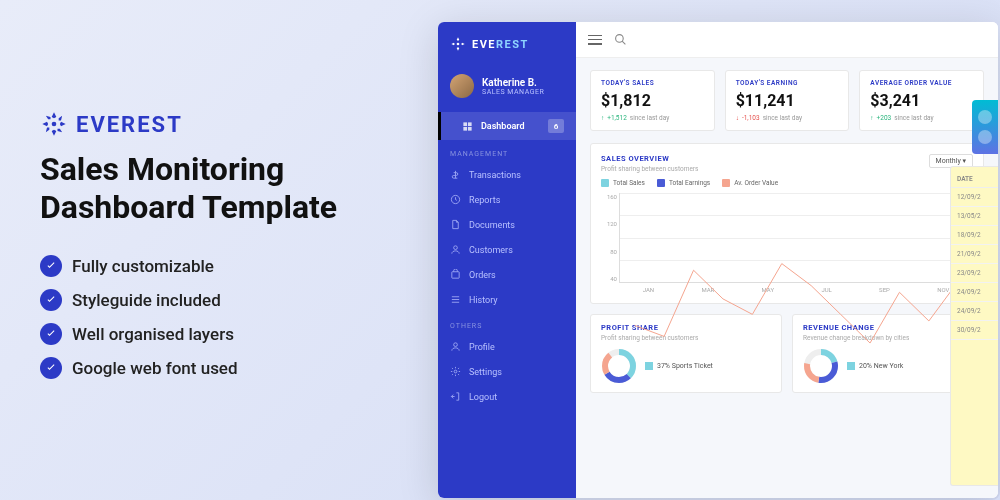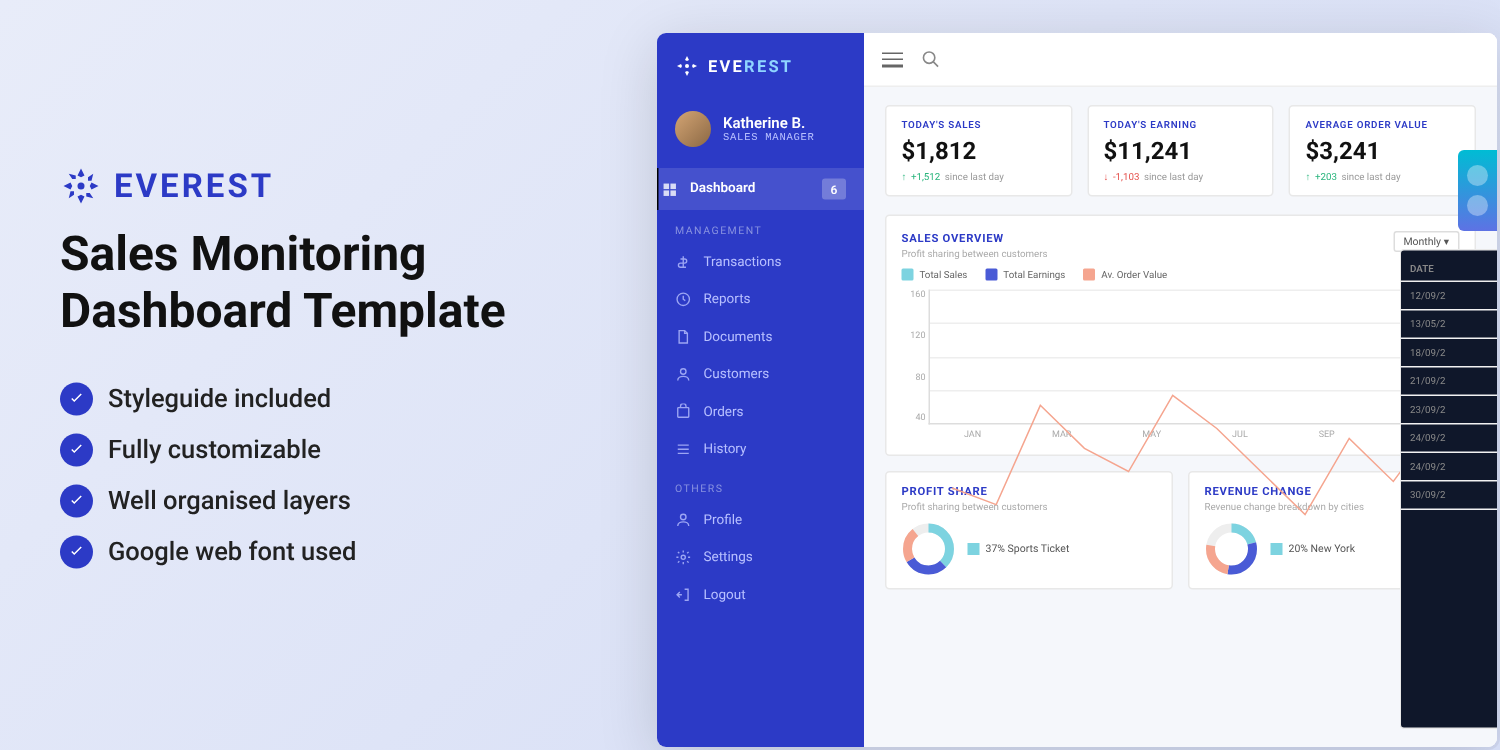--- a/index.html
+++ b/index.html
@@ -18,23 +18,23 @@
 .app-window { position: absolute; left: 438px; top: 22px; width: 560px; height: 476px; background: #fff; border-radius: 6px; box-shadow: 0 8px 40px rgba(0,0,0,0.15); display: flex; overflow: hidden; }
 
 .sidebar { width: 138px; background: #2c3ac6; color: #fff; display: flex; flex-direction: column; font-size: 10px; }
 .sidebar-logo { display: flex; align-items: center; gap: 6px; padding: 14px 12px; }
 .sidebar-logo-icon { width: 16px; height: 16px; }
 .sidebar-logo-text { font-weight: 700; letter-spacing: 1.5px; font-size: 11px; }
 .sidebar-logo-text .rest { color: #8fd4ff; }
 .user-block { display: flex; align-items: center; gap: 8px; padding: 8px 12px 14px; }
 .avatar { width: 24px; height: 24px; border-radius: 50%; background: linear-gradient(135deg,#d4a574,#8b6844); }
 .user-name { font-weight: 600; font-size: 10px; }
-.user-role { font-size: 7px; color: #b8c0ff; letter-spacing: 0.5px; font-family: Liberation Mono, monospace; }
+.user-role { font-size: 7px; color: #b8c0ff; letter-spacing: 0.5px; }
 .nav-item { display: flex; align-items: center; gap: 8px; padding: 7px 12px; color: #b8c0ff; cursor: pointer; font-size: 9px; }
-.nav-item.active { background: rgba(255,255,255,0.12); color: #fff; font-weight: 600; border-left: 1px solid #000000; padding-left: 2px; justify-content: space-between; gap: 19px; }
+.nav-item.active { background: rgba(255,255,255,0.12); color: #fff; font-weight: 600; border-left: 3px solid #000000; padding-left: 21px; justify-content: space-between; gap: 19px; }
 .nav-item.active .nav-left { display: flex; align-items: center; gap: 8px; }
 .nav-badge { background: rgba(255,255,255,0.25); width: 16px; height: 14px; border-radius: 2px; display: flex; align-items: center; justify-content: center; font-size: 8px; }
 .nav-section { font-size: 7px; color: #8892e0; letter-spacing: 1px; padding: 10px 12px 4px; }
 .nav-icon { width: 11px; height: 11px; opacity: 0.8; }
 
 .main { flex: 1; display: flex; flex-direction: column; background: #f5f7fb; overflow: hidden; }
 .topbar { height: 36px; background: #fff; display: flex; align-items: center; padding: 0 12px; gap: 12px; border-bottom: 1px solid #eee; }
 .hamburger { width: 14px; height: 10px; display: flex; flex-direction: column; justify-content: space-between; cursor: pointer; }
 .hamburger span { height: 1.5px; background: #666; }
 .search-ic { width: 13px; height: 13px; }
@@ -70,21 +70,21 @@
 
 .bottom-row { display: flex; gap: 10px; }
 .mini-card { flex: 1; background: #fff; border: 1px solid #e8e8e8; border-radius: 3px; padding: 8px 10px; }
 .mini-title { font-size: 7.5px; font-weight: 700; color: #2c3ac6; letter-spacing: 0.5px; }
 .mini-sub { font-size: 6.5px; color: #aaa; margin-top: 2px; margin-bottom: 6px; }
 .donut-row { display: flex; align-items: center; gap: 8px; }
 .donut { width: 36px; height: 36px; }
 .donut-lbl { font-size: 7px; color: #555; display: flex; align-items: center; gap: 4px; }
 .donut-sw { width: 8px; height: 8px; }
 
-.side-strip { position: absolute; right: 0; top: 78px; width: 65px; background: #0f172a; border: 1px solid #e8e8e8; border-right: none; border-radius: 3px 0 0 3px; height: 380px; }
+.side-strip { position: absolute; right: 0; top: 78px; width: 48px; background: #fef9c3; border: 1px solid #e8e8e8; border-right: none; border-radius: 3px 0 0 3px; height: 380px; }
 .strip-toggle { position: absolute; right: 0; top: 78px; width: 26px; height: 54px; background: linear-gradient(180deg,#00bcd4,#5e72e4); border-radius: 4px 0 0 4px; display: flex; flex-direction: column; align-items: center; justify-content: center; gap: 6px; z-index: 2; }
 .strip-toggle span { width: 14px; height: 14px; background: rgba(255,255,255,0.35); border-radius: 50%; }
 .strip-header { font-size: 6.5px; color: #888; font-weight: 600; padding: 8px 6px 4px; border-bottom: 1px solid #eee; }
 .strip-date { font-size: 6.5px; color: #888; padding: 5px 6px; border-bottom: 1px solid #f2f2f2; }
 </style>
 </head>
 <body>
 
 <div class="promo-panel">
   <div class="promo-brand">
@@ -100,29 +100,29 @@
     <span>Sales Monitoring</span><br>
     <span>Dashboard Template</span>
   </h1>
   <ul class="promo-features">
     <li>
         <span class="checkmark">
           <svg viewBox="0 0 24 24">
             <path d="M9 16l-4-4 1.4-1.4L9 13.2l8.6-8.6L19 6z"></path>
           </svg>
         </span>
-        <span>Styleguide included</span>
+        <span>Fully customizable</span>
       </li>
     <li>
         <span class="checkmark">
           <svg viewBox="0 0 24 24">
             <path d="M9 16l-4-4 1.4-1.4L9 13.2l8.6-8.6L19 6z"></path>
           </svg>
         </span>
-        <span>Fully customizable</span>
+        <span>Styleguide included</span>
       </li>
     <li>
         <span class="checkmark">
           <svg viewBox="0 0 24 24">
             <path d="M9 16l-4-4 1.4-1.4L9 13.2l8.6-8.6L19 6z"></path>
           </svg>
         </span>
         <span>Well organised layers</span>
       </li>
     <li>

